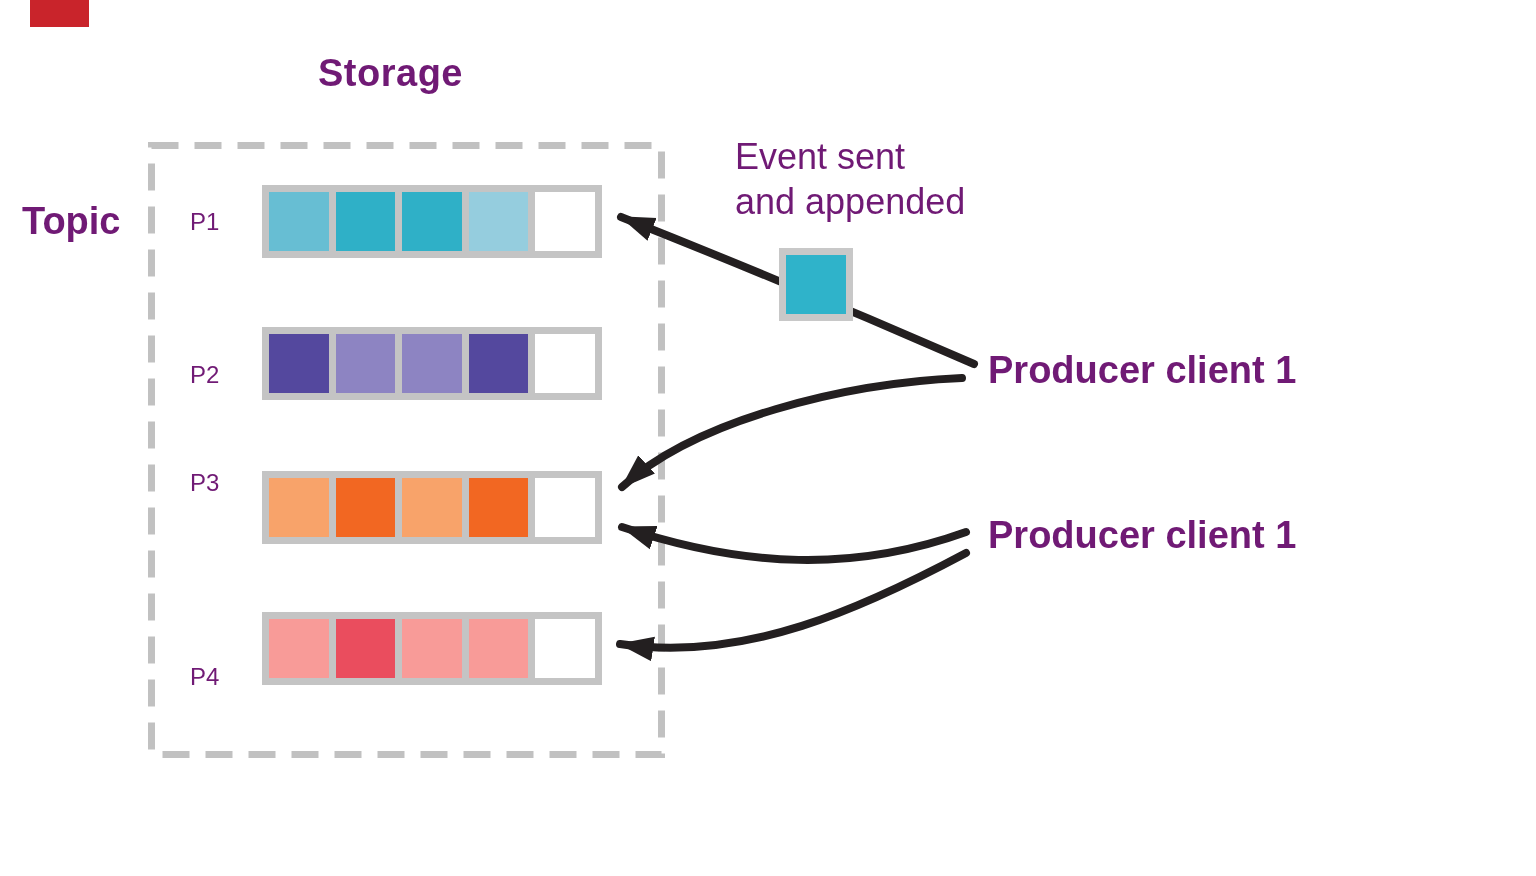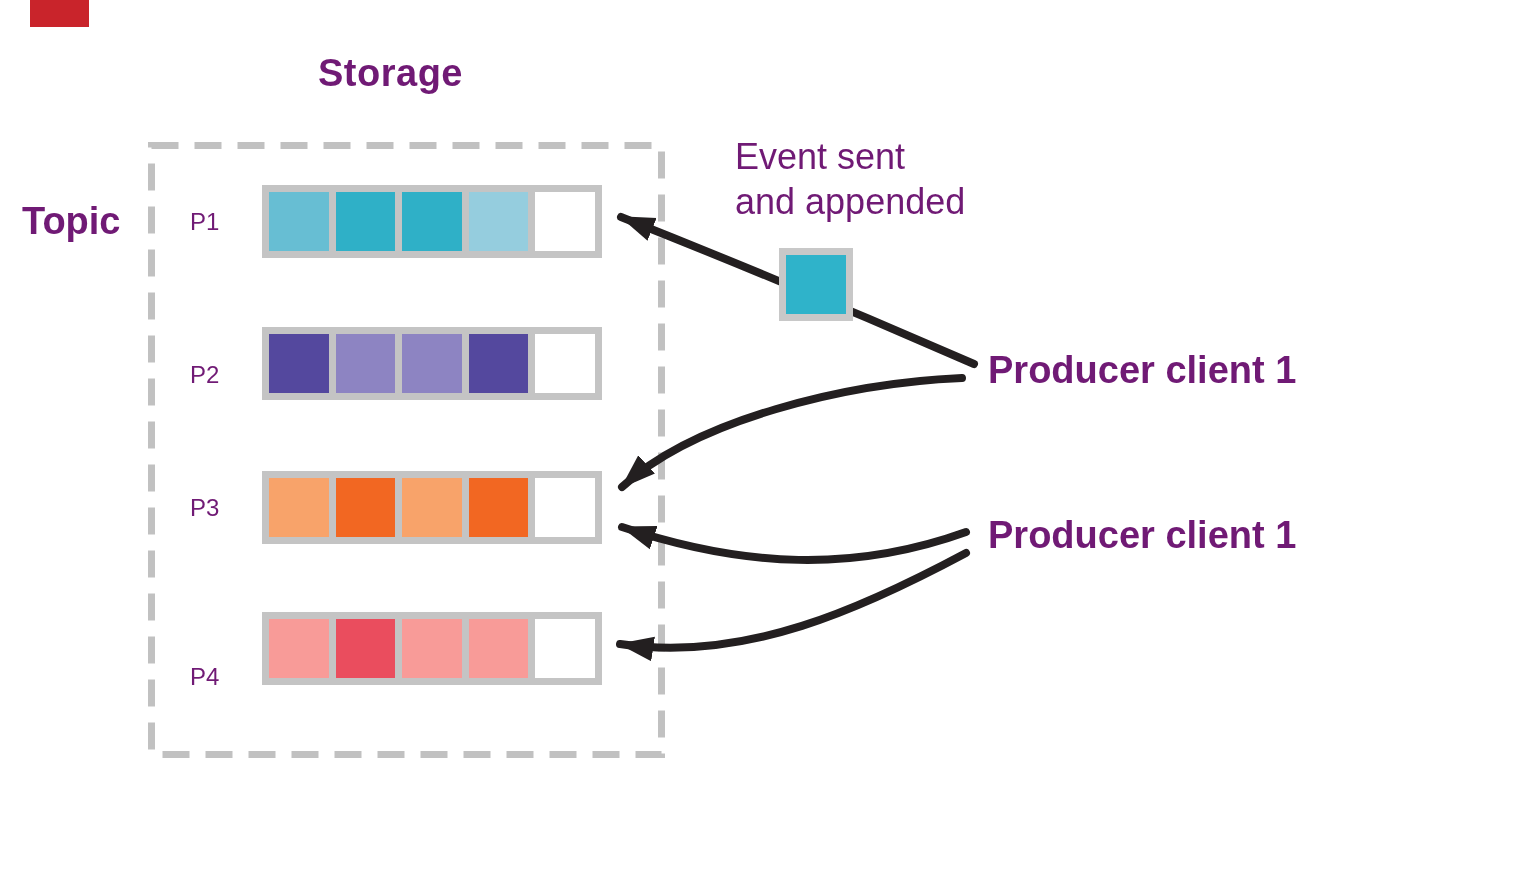--- a/index.html
+++ b/index.html
@@ -86,21 +86,21 @@
     <g fill="none" stroke="#231f20" stroke-width="8" stroke-linecap="round">
       <path d="M 974 364 Q 800 288 621 217" marker-end="url(#arrowhead)"></path>
       <path d="M 962 378 C 845 383 695 420 622 487" marker-end="url(#arrowhead)"></path>
       <path d="M 966 532 C 855 572 745 568 622 527" marker-end="url(#arrowhead)"></path>
       <path d="M 966 553 C 865 607 745 663 620 644" marker-end="url(#arrowhead)"></path>
     </g>
   </svg>
 
   <div class="abs partition-label" style="top:185px">P1</div>
   <div class="abs partition-label" style="top:338px">P2</div>
-  <div class="abs partition-label" style="top:471px">P3</div>
+  <div class="abs partition-label" style="top:446px">P3</div>
   <div class="abs partition-label" style="top:640px">P4</div>
 
   <div class="abs partition-row" style="top:185px">
       <div class="cell" style="background: rgb(103, 190, 211);"></div>
       <div class="cell" style="background: rgb(47, 176, 199);"></div>
       <div class="cell" style="background: rgb(47, 176, 199);"></div>
       <div class="cell" style="background: rgb(149, 205, 222);"></div>
       <div class="cell" style="background: rgb(255, 255, 255);"></div>
     </div>
   <div class="abs partition-row" style="top:327px">

